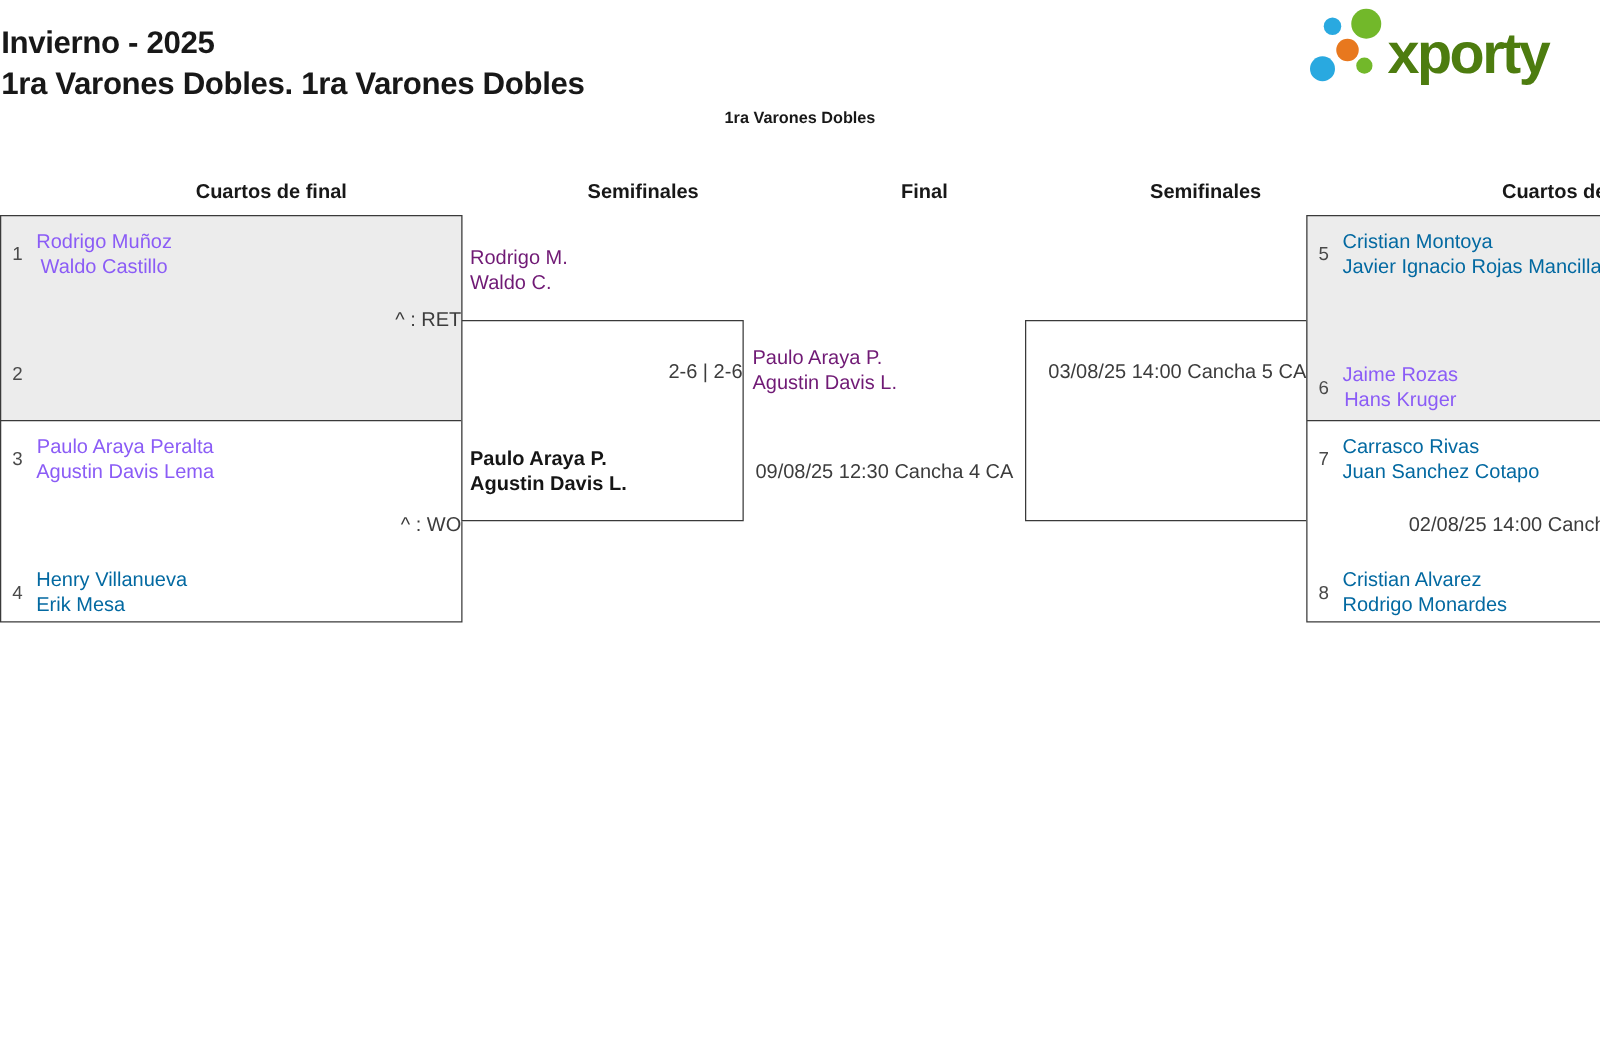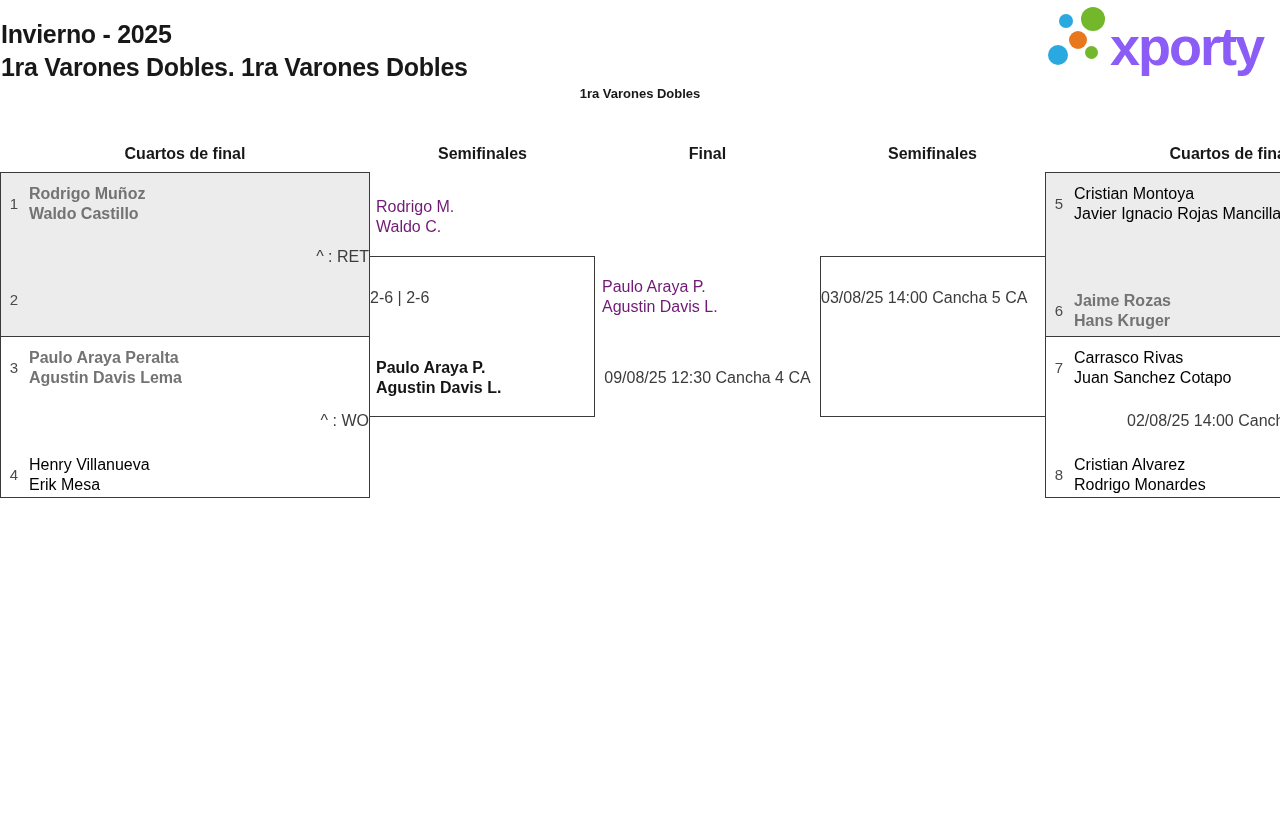--- a/index.html
+++ b/index.html
@@ -13,57 +13,57 @@
   
   .page-titles { position:absolute; left:1px; top:3px; font-weight:bold; color:#181818;
                  font-size:25px; line-height:33px; letter-spacing:-0.3px; white-space:nowrap;margin-top:15px; }
   .logo { position:absolute; left:1048px; top:5px; width:228px; height:64px; cursor:pointer; }
   .dot { position:absolute; border-radius:50%; }
   .dot-blue-sm   { left:11px; top:9px;  width:14px; height:14px; background:#29a9e0; }
   .dot-green-lg  { left:33px; top:2px;  width:24px; height:24px; background:#72b82a; }
   .dot-orange    { left:21px; top:26px; width:18px; height:18px; background:#e8781e; }
   .dot-blue-lg   { left:0px;  top:40px; width:20px; height:20px; background:#29a9e0; }
   .dot-green-sm  { left:37px; top:41px; width:13px; height:13px; background:#72b82a; }
-  .logo-word { position:absolute; left:62px; top:10px; font-size:54px; font-weight:bold;
-               letter-spacing:-2px; color:#8b5cf6; }
+  .logo-word { position:absolute; left:62px; top:10px; font-size:46px; font-weight:bold;
+               letter-spacing:-2px; color:#4d7c0f; }
 
   
   .bracket-title { position:absolute; left:0; top:86px; width:1280px; text-align:center;
                    font-size:13px; font-weight:bold; color:#181818; }
   .bracket { position:absolute; left:0; top:0; width:1415px; height:520px; }
   .round-header { position:absolute; top:145px; text-align:center; font-size:16px;
-                  font-weight:bold; color:#181818; }
+                  font-weight:bold; color:#181818;margin-left:32px; }
   .rh1 { left:0;      width:370px; }
   .rh2 { left:370px;  width:225px; }
   .rh3 { left:595px;  width:225px; }
   .rh4 { left:820px;  width:225px; }
   .rh5 { left:1045px; width:370px; }
 
   .box { position:absolute; border:1px solid #3a3a3a; background:#fff; }
   .box.gray { background:#ececec; }
   .bx-qf1 { left:0;      top:172px; width:370px; height:165px; }
   .bx-qf2 { left:0;      top:336px; width:370px; height:162px; }
   .bx-sf1 { left:369px;  top:256px; width:226px; height:161px; }
   .bx-sf2 { left:820px;  top:256px; width:226px; height:161px; }
   .bx-qf3 { left:1045px; top:172px; width:370px; height:165px; }
   .bx-qf4 { left:1045px; top:336px; width:370px; height:162px; }
 
   .team { position:absolute; left:5px; right:5px; display:flex; gap:7px; align-items:center; }
   .row-a { top:11px; }
   .row-b { top:118px; }
   .seed { flex:none; width:16px; text-align:center; font-size:15px; color:#4a4a4a; }
-  .names { font-size:16px; line-height:19.5px; color:#000000; }
-  .team.bold .names { font-weight:bold; color:#737373; }
+  .names { font-size:16px; line-height:19.5px; color:#0369a1; }
+  .team.bold .names { font-weight:normal; color:#8b5cf6;text-align:center; }
   .ln { display:block; white-space:nowrap; }
 
   .note { position:absolute; left:0; right:0; top:75px; text-align:right;
           font-size:16px; color:#3c3c3c; white-space:nowrap; }
   .note.left-align { text-align:left; padding-left:81px; }
 
-  .score { position:absolute; left:0; right:0; top:32px; text-align:left;
+  .score { position:absolute; left:0; right:0; top:32px; text-align:right;
            font-size:16px; color:#3c3c3c; white-space:nowrap; }
   .winner { position:absolute; left:6px; top:101px; font-size:16px; line-height:19.5px;
             font-weight:bold; color:#151515; }
 
   .float-names { position:absolute; font-size:16px; line-height:19.5px; color:#701a75; }
   .fn-sf1 { left:376px; top:197px; }
   .fn-sf2 { left:820px; top:197px; width:217px; text-align:right; }
   .fn-final { left:602px; top:277px; }
   .final-sched { position:absolute; left:595px; top:369px; width:225px; text-align:center;
                  font-size:16px; color:#3c3c3c; white-space:nowrap; }

